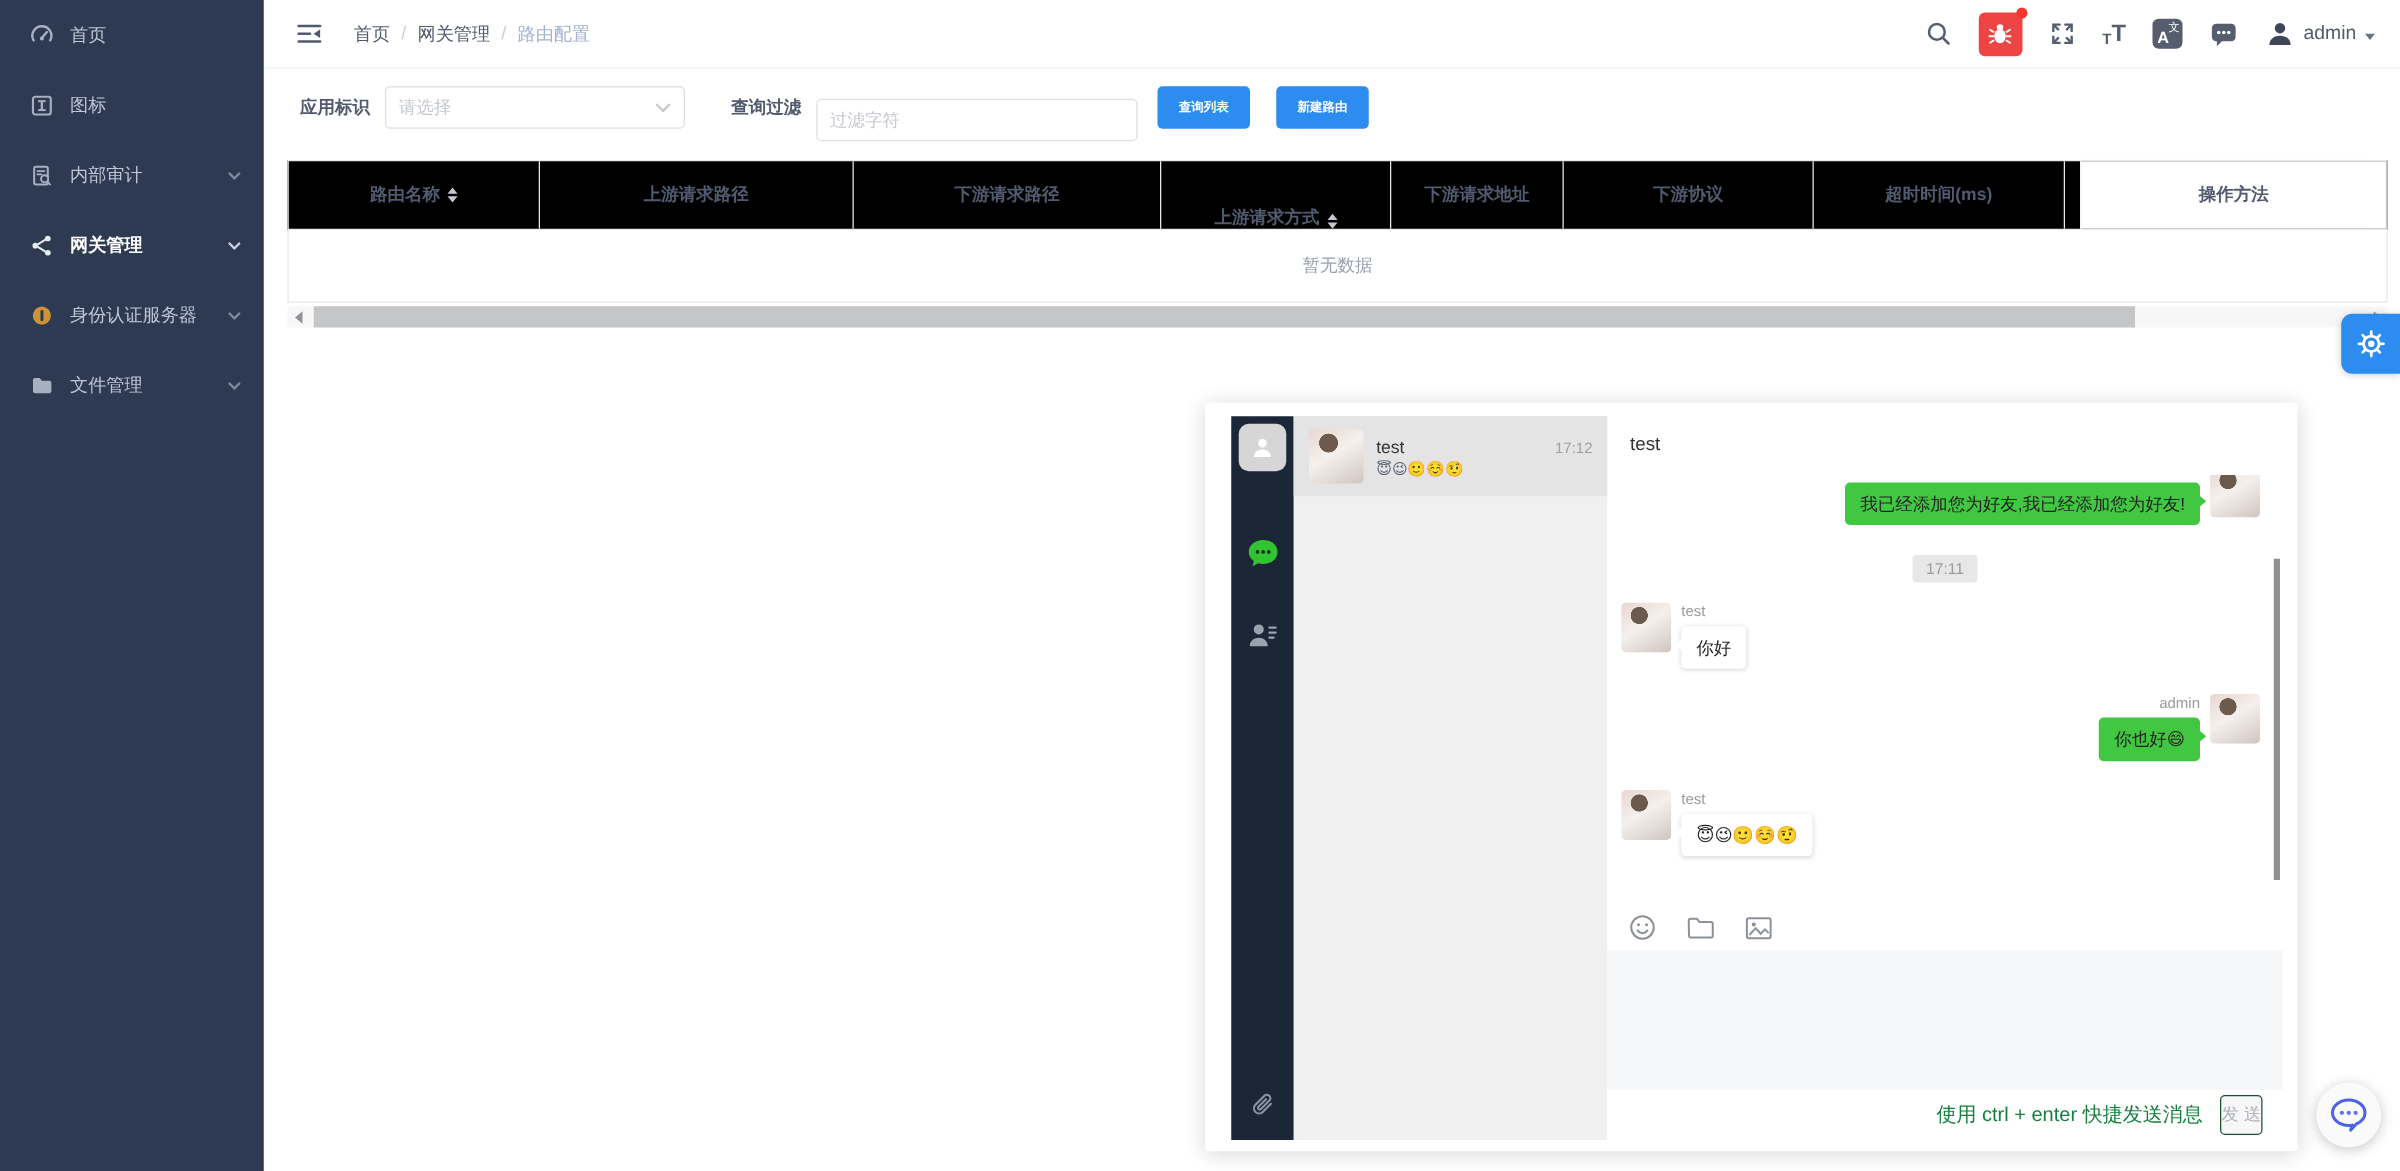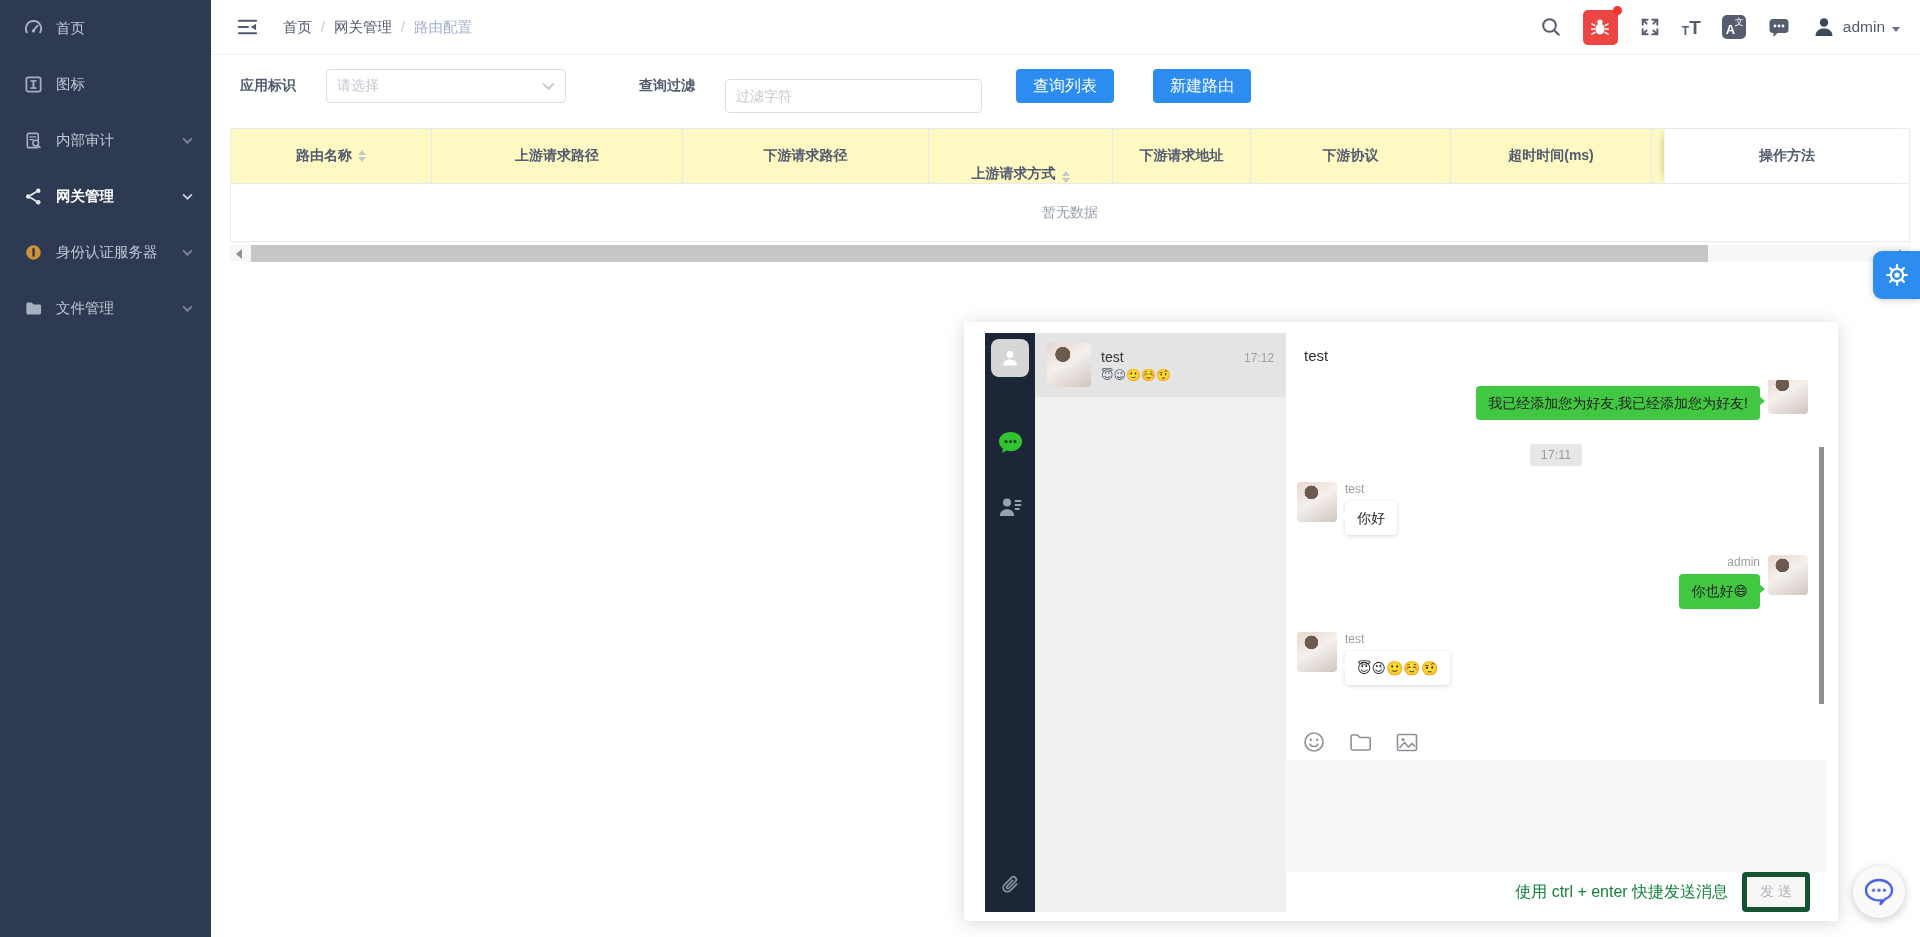--- a/index.html
+++ b/index.html
@@ -30,33 +30,33 @@
   .tt-ico { display:flex; align-items:flex-end; color:#555d6e; font-weight:bold; cursor:pointer; line-height:1; }
   .tt-ico .t-sm { font-size:12px; }
   .tt-ico .t-lg { font-size:19px; }
   .trans-ico { width:24px; height:24px; background:#565d6e; border-radius:5px; position:relative; color:#fff; cursor:pointer; }
   .trans-ico .ta { position:absolute; left:4px; bottom:2px; font-size:13px; font-weight:bold; }
   .trans-ico .tb { position:absolute; right:2px; top:1px; font-size:9px; }
   .user-box { display:flex; align-items:center; gap:7px; cursor:pointer; }
   .user-name { font-size:15.5px; color:#515a6e; }
   .caret-down { width:0; height:0; border-left:4.5px solid transparent; border-right:4.5px solid transparent; border-top:5px solid #6b7486; margin-top:4px; }
   
-  .filter-row { position:absolute; left:240px; top:67px; display:flex; align-items:center; height:38px; z-index:1;gap:18px; }
+  .filter-row { position:absolute; left:240px; top:67px; display:flex; align-items:center; height:38px; z-index:1; }
   .f-label { font-size:14px; font-weight:bold; color:#515a6e; white-space:nowrap; }
   .f-select { width:240px; height:34px; border:1px solid #dcdee2; border-radius:4px; margin-left:12px; display:flex; align-items:center; padding:0 10px; cursor:pointer; background:#fff; }
   .f-select .ph { color:#c5c8ce; font-size:14px; flex:1; }
   .f-input { width:257px; height:34px; border:1px solid #dcdee2; border-radius:4px; margin-left:12px; padding:0 10px; font-size:14px; color:#515a6e; outline:none; font-family:inherit;margin-top:20px; }
   .f-input::placeholder { color:#c5c8ce; }
   .gap36 { width:37px; }
-  .btn-primary { height:34px; padding:0 17px; background:#2d8cf0; border:none; border-radius:4px; color:#fff; font-size:16px; cursor:pointer; font-family:inherit; white-space:nowrap; }
+  .btn-primary { height:34px; padding:0 17px; background:#2d8cf0; border:none; border-radius:4px; color:#fff; font-size:10px; cursor:pointer; font-family:inherit; white-space:nowrap;font-weight:bold; }
   .btn-query { margin-left:16px; }
   .btn-create { margin-left:21px; }
   
   .tbl { position:absolute; left:230px; top:128px; right:10px; z-index:1; }
-  .thead { display:flex; height:56px; background:#fef9c3; border:1px solid #e8eaec; }
+  .thead { display:flex; height:56px; background:#000000; border:1px solid #e8eaec; }
   .th { display:flex; align-items:center; justify-content:center; font-size:14px; font-weight:bold; color:#515a6e; border-right:1px solid #e8eaec; gap:6px; }
   .th:last-child { border-right:none; }
   .c0{width:201px;} .c1{width:251px;} .c2{width:246px;} .c3{width:184px;align-items:flex-end;} .c4{width:138px;} .c5{width:200px;} .c6{width:201px;}
   .c7{flex:1; background:#fff; box-shadow:-6px 0 8px -6px rgba(0,0,0,.25); border-left:1px solid #f3f3f4;margin-left:12px;}
   .sorter { display:flex; flex-direction:column; gap:2px; cursor:pointer; }
   .sorter i { display:block; width:0; height:0; border-left:4px solid transparent; border-right:4px solid transparent; }
   .sorter .up { border-bottom:5px solid #c5c8ce; }
   .sorter .down { border-top:5px solid #c5c8ce; }
   .tbody-empty { height:58px; border:1px solid #e8eaec; border-top:none; background:#fff; display:flex; align-items:center; justify-content:center; color:#9aa1ad; font-size:14px; }
   .hscroll { position:relative; height:17px; margin-top:3px; background:#f7f7f7; }
@@ -108,21 +108,21 @@
   .bubble.green::after { content:""; position:absolute; right:-5px; top:10px; width:0; height:0; border-top:5px solid transparent; border-bottom:5px solid transparent; border-left:6px solid #42c742; }
   .bubble.white { background:#fff; box-shadow:0 1px 4px rgba(0,0,0,.16); }
   .bubble.white::after { content:""; position:absolute; left:-5px; top:10px; width:0; height:0; border-top:5px solid transparent; border-bottom:5px solid transparent; border-right:6px solid #fff; }
   .vthumb { position:absolute; right:2px; top:67px; width:5px; height:257px; background:#909090; cursor:pointer; }
   .cp-toolbar { height:36px; display:flex; align-items:center; gap:24px; padding-left:17px; }
   .cp-toolbar .tb2-ico { cursor:pointer; display:flex; }
   .composer-wrap { height:112px; background:#f6f7f8; }
   .composer { width:100%; height:100%; border:none; background:transparent; resize:none; outline:none; font-family:inherit; font-size:14px; padding:8px 12px; }
   .cp-footer { height:40px; display:flex; align-items:center; justify-content:flex-end; gap:14px; padding-right:16px; background:#fff; }
   .send-hint { font-size:16px; color:#15803d; }
-  .send-btn { padding:6px 13px; font-size:14px; color:#aeb3ba; background:#f7f7f7; border:5px solid #14532d; border-radius:4px; cursor:pointer; font-family:inherit; white-space:nowrap; }
+  .send-btn { padding:6px 0; font-size:14px; color:#aeb3ba; background:#f7f7f7; border:1px solid #14532d; border-radius:4px; cursor:pointer; font-family:inherit; white-space:nowrap; }
   
   .gear-btn { position:absolute; right:0; top:251px; width:47px; height:48px; background:#2d8cf0; border:none; border-radius:9px 0 0 9px; display:flex; align-items:center; justify-content:center; cursor:pointer; box-shadow:0 1px 6px rgba(0,0,0,.2); z-index:7; }
   .chat-fab { position:absolute; right:15px; bottom:19px; width:52px; height:52px; border-radius:50%; background:#fafafa; border:none; box-shadow:0 2px 10px rgba(0,0,0,.22); display:flex; align-items:center; justify-content:center; cursor:pointer; z-index:8; }
 </style>
 </head>
 <body>
 
 <aside class="sidebar">
   <div class="side-item">
     <span class="s-ico">

